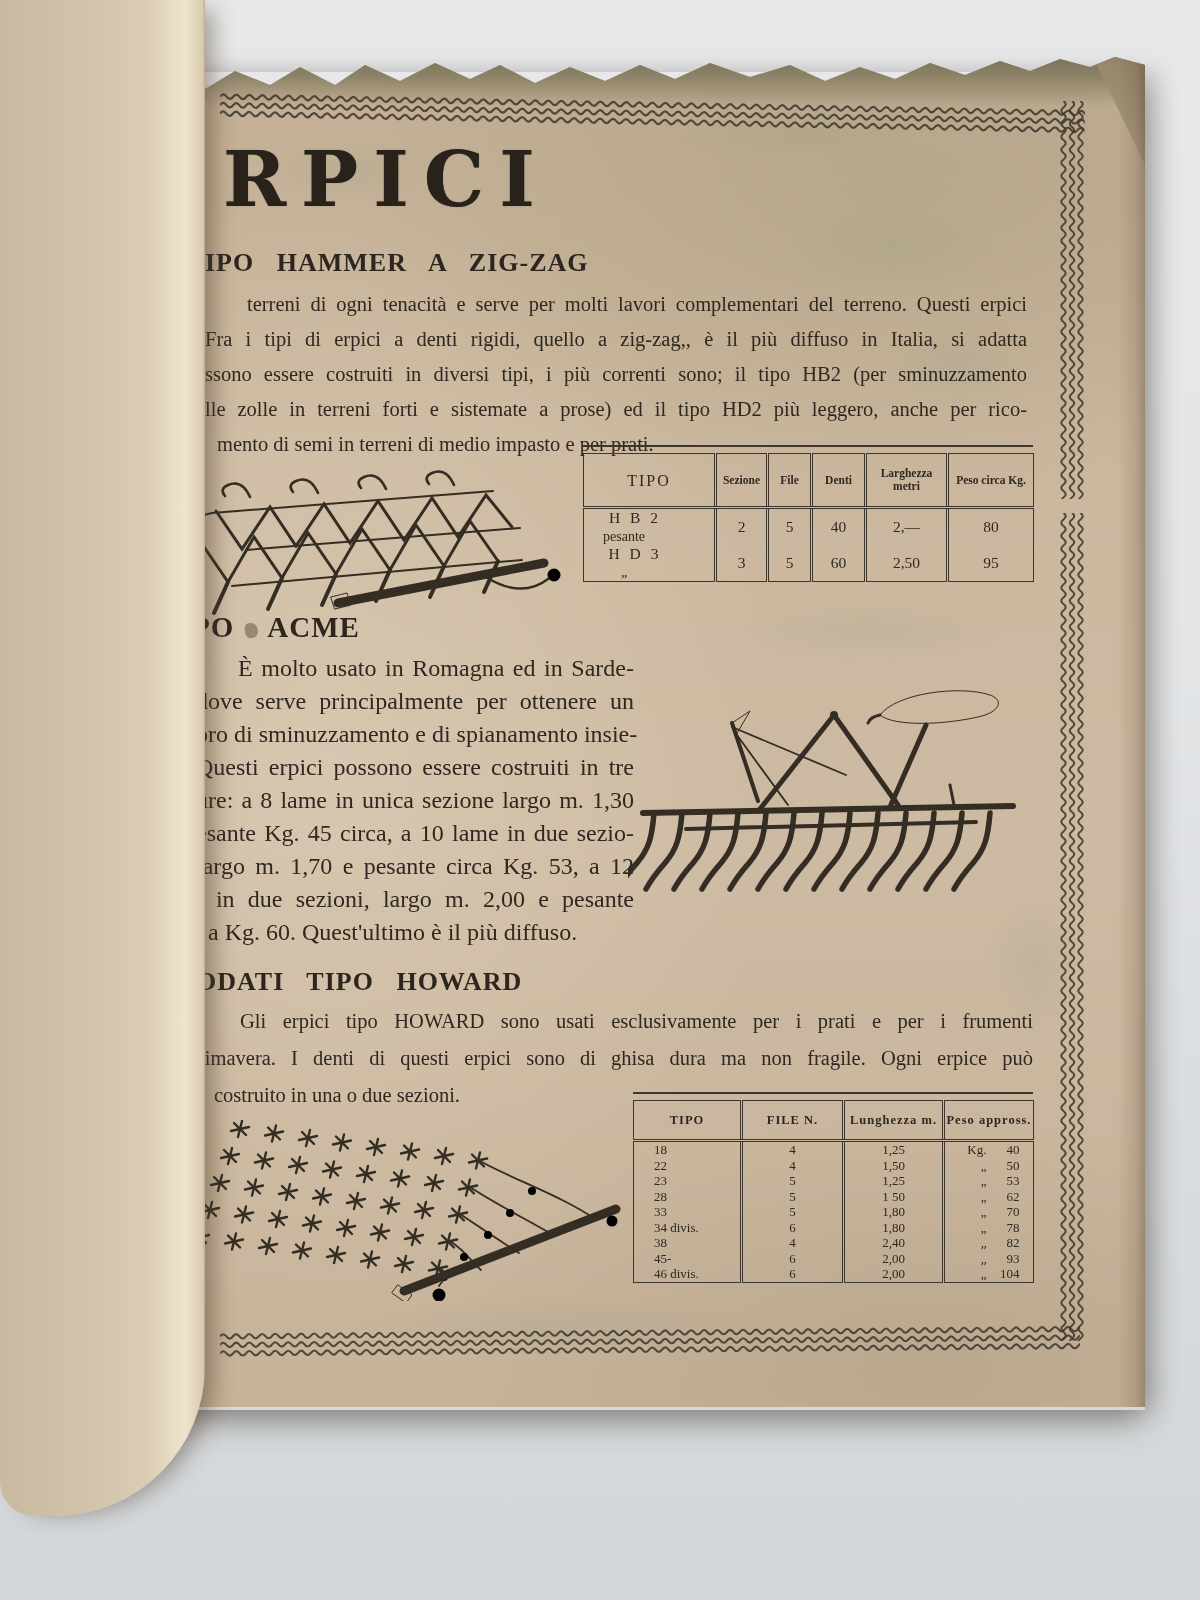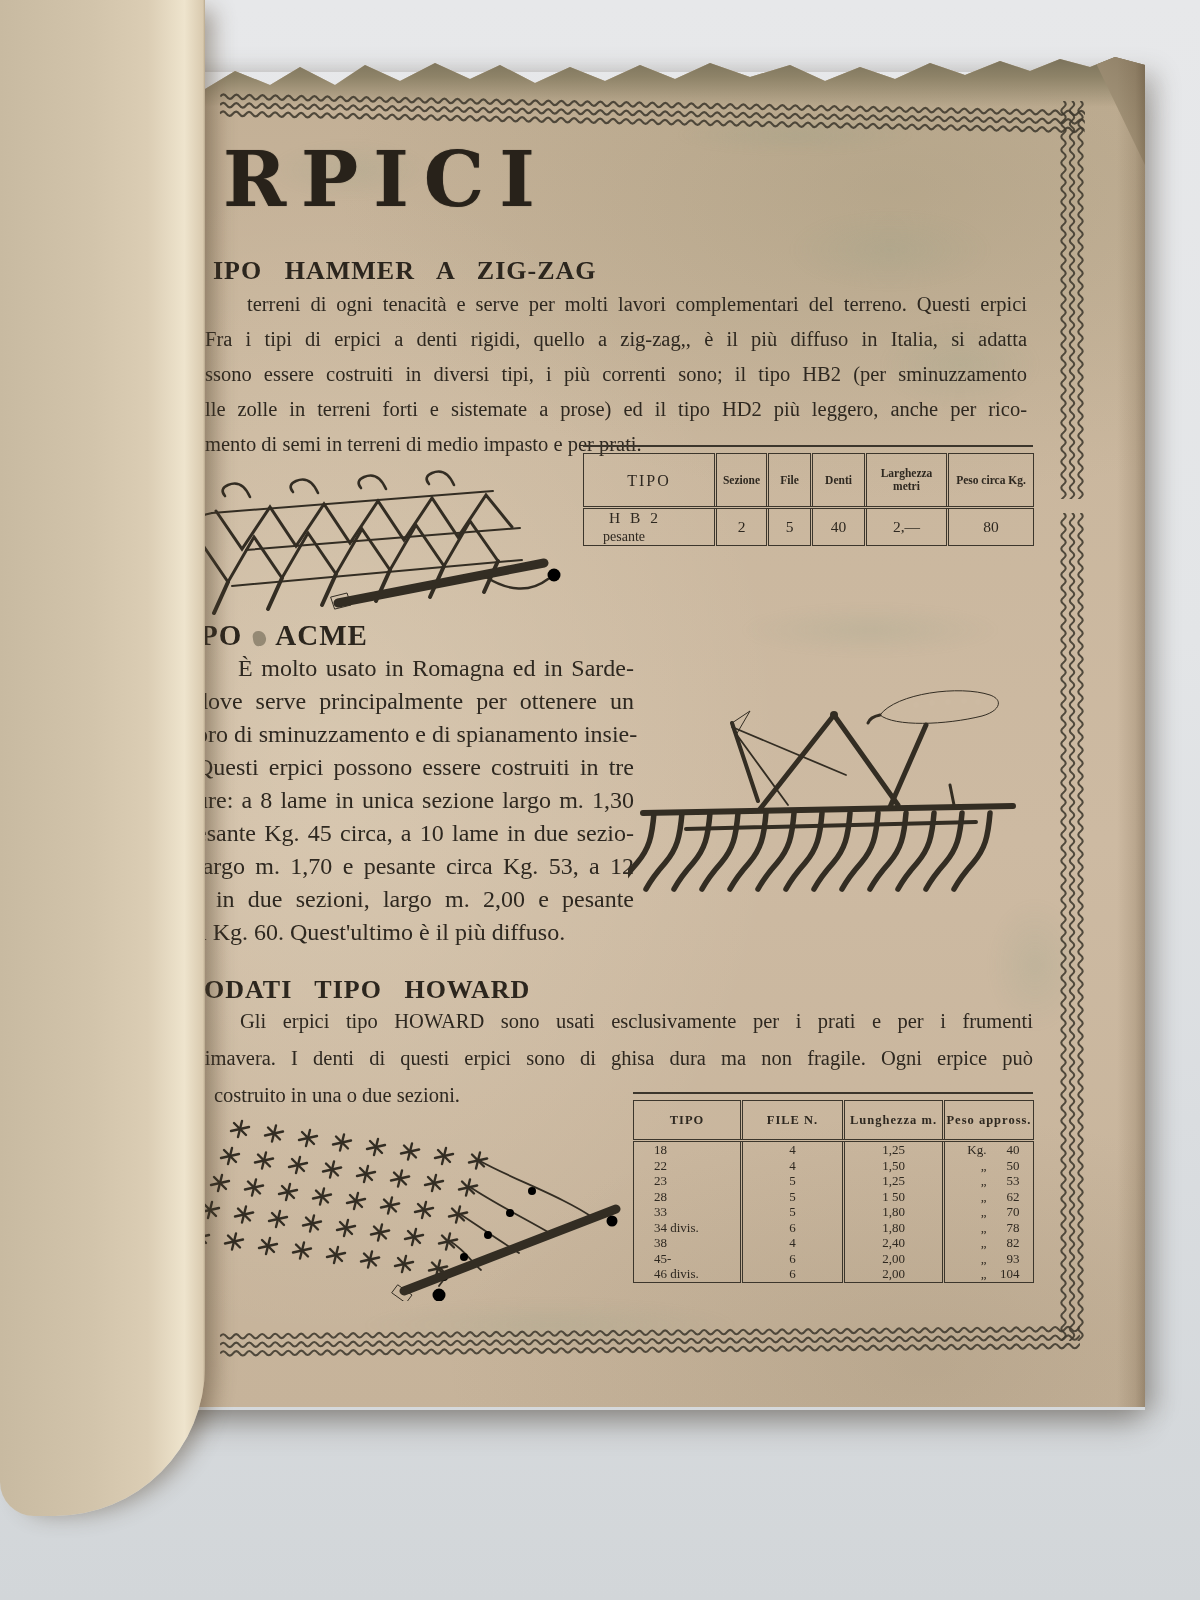--- a/index.html
+++ b/index.html
@@ -40,31 +40,31 @@
   .band-top{left:70px;top:36px;transform:rotate(1.1deg);transform-origin:left center;}
   .band-bottom{left:70px;top:1276px;transform:rotate(-0.5deg);transform-origin:left center;}
   .vwrap{position:absolute;left:908px;width:28px;overflow:visible;}
   .vwrap svg{display:block;transform:rotate(90deg);transform-origin:14px 14px;}
   .vseg1{top:46px;} .vseg2{top:458px;}
 
   
   .title{position:absolute;left:0;right:80px;top:80px;margin:0;text-align:left;
     font-family:"DejaVu Serif", serif;font-weight:bold;font-size:76px;letter-spacing:15px;
     color:#28221a;text-shadow:0 0 1px rgba(40,34,26,.55);}
-  h2{position:absolute;margin:8px;font-size:26px;font-weight:bold;letter-spacing:1px;
+  h2{position:absolute;margin:0;font-size:26px;font-weight:bold;letter-spacing:1px;
     word-spacing:15px;color:#2c261e;}
   .h-zz{left:55px;top:193px;}
   .h-acme{left:42px;top:556px;font-size:29px;}
   .h-how{left:46px;top:912px;}
   .hmark{display:inline-block;width:13px;height:15px;background:#554f3e;opacity:.5;
     border-radius:40% 60% 55% 45%;margin:0 9px 0 11px;transform:rotate(-8deg);vertical-align:-1px;}
   .para{position:absolute;}
   .pline{text-align:justify;text-align-last:justify;white-space:nowrap;}
   .para .pline:first-child{text-indent:42px;}
-  .para .pline:last-child{text-align-last:left;}
+  .para .pline:last-child{text-align-last:left;padding-left:12px;}
   .p-zz{left:55px;right:118px;top:232px;font-size:20.5px;line-height:35px;}
   .p-acme{left:46px;top:597px;width:438px;font-size:24px;line-height:33px;}
   .p-how{left:48px;right:112px;top:948px;font-size:20.5px;line-height:37px;}
   .p-how .pline:last-child{padding-left:16px;}
 
   
   .fig{position:absolute;}
   .fig line,.fig path,.fig polyline{stroke:#332d23;fill:none;stroke-linecap:round;}
   .f1{left:38px;top:392px;} .f2{left:478px;top:598px;} .f3{left:42px;top:1038px;}
 
@@ -201,20 +201,28 @@
           </tr>
         </thead>
         <tbody>
           <tr>
             <td><span class="cpre">H B 2</span><span class="cpost">pesante</span></td>
             <td>2</td>
             <td>5</td>
             <td>40</td>
             <td>2,—</td>
             <td>80</td>
+          </tr>
+          <tr>
+            <td><span class="cpre">H D 3</span><span class="cpost">„</span></td>
+            <td>3</td>
+            <td>5</td>
+            <td>60</td>
+            <td>2,50</td>
+            <td>95</td>
           </tr>
         </tbody>
       </table>
 
     <h2 class="h-acme"><span>PO</span><span class="hmark"></span><span>ACME</span></h2>
     <div class="para p-acme">
         <div class="pline">È molto usato in Romagna ed in Sarde-</div>
         <div class="pline">dove serve principalmente per ottenere un</div>
         <div class="pline">oro di sminuzzamento e di spianamento insie-</div>
         <div class="pline">Questi erpici possono essere costruiti in tre</div>

